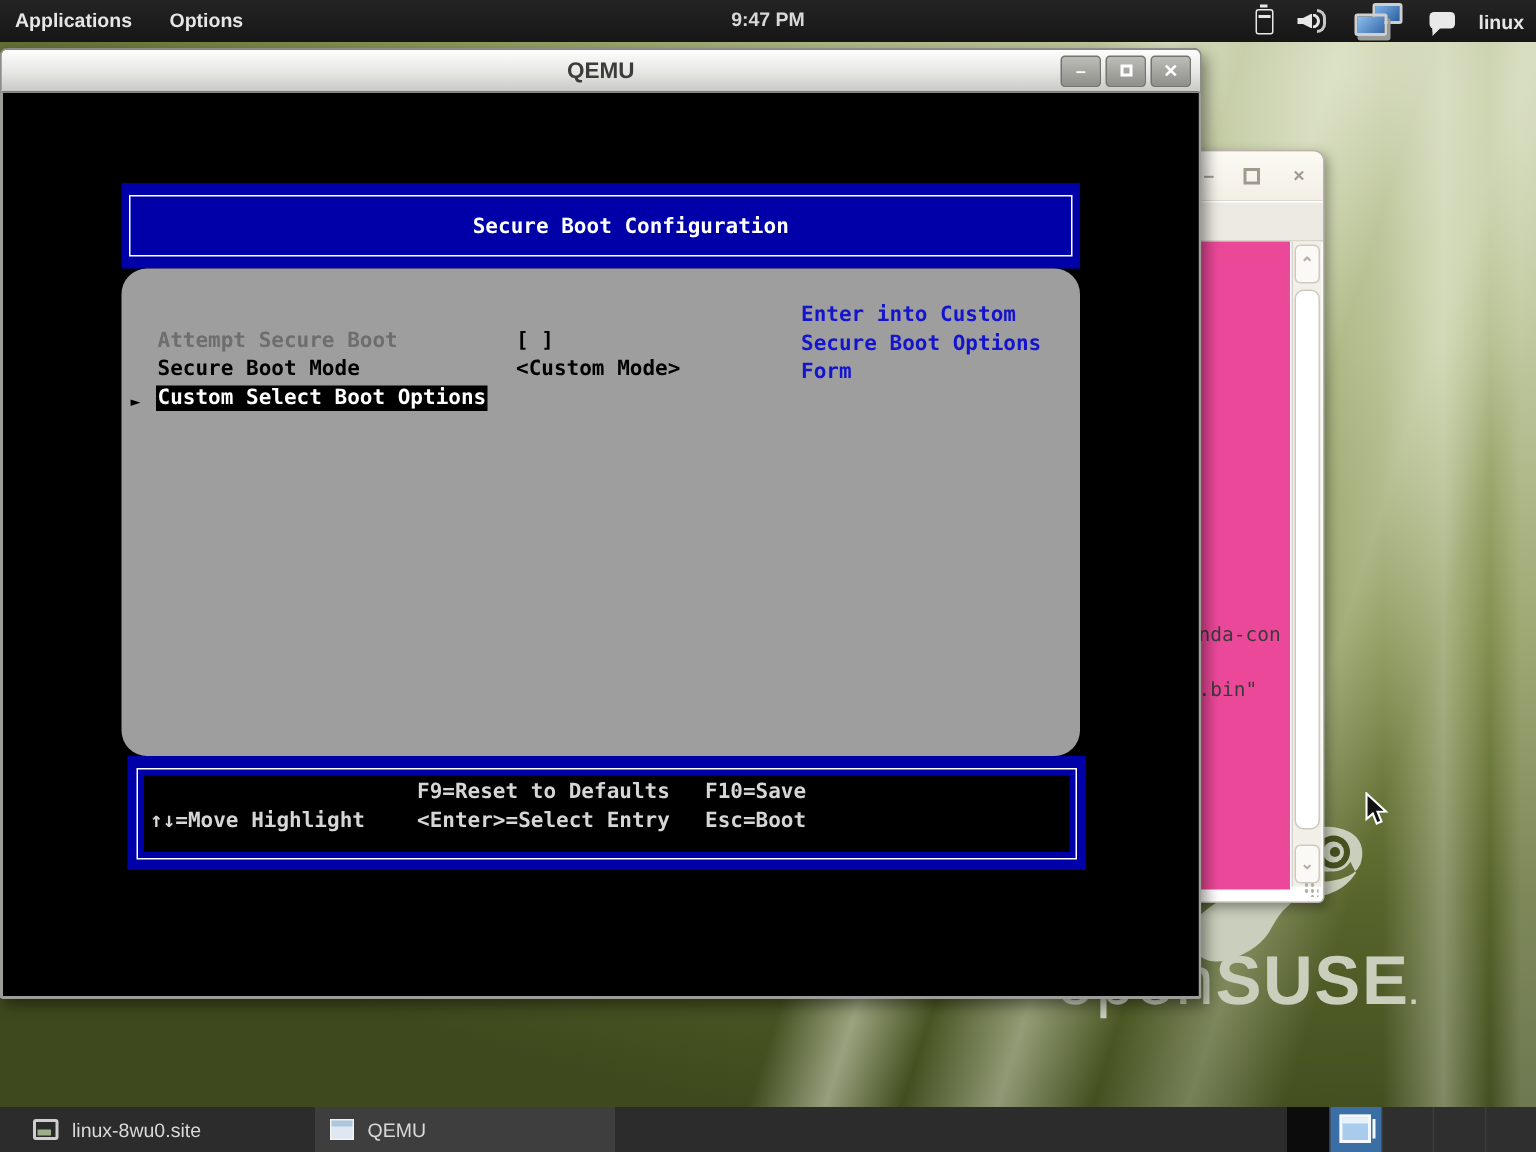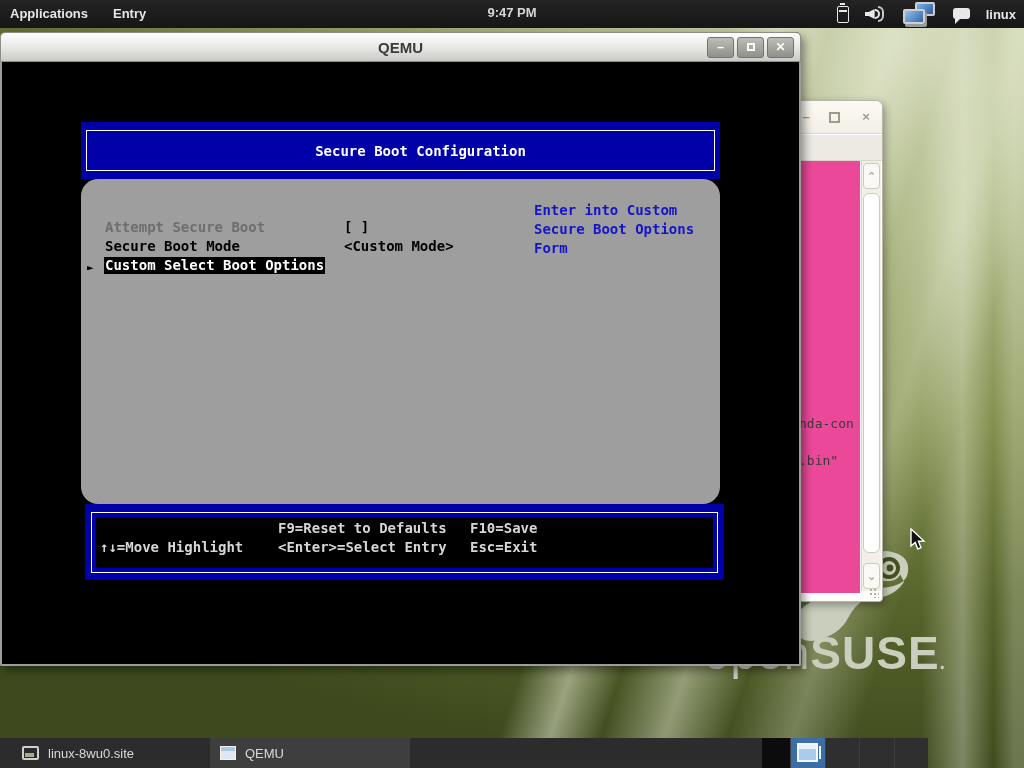--- a/index.html
+++ b/index.html
@@ -135,21 +135,21 @@
   .mon-front { left:2px; top:7px; width:22px; height:15px;
     background:linear-gradient(135deg,#8fc0ef,#3367a8); box-shadow:2px 3px 0 #9a9a96; }
   .chat { position:relative; width:17px; height:15px; }
   .chat-bubble { position:absolute; left:0; top:1px; width:17px; height:11px;
     background:#e8e8e8; border-radius:3px; }
   .chat-tail { position:absolute; left:2px; top:11px; width:0; height:0;
     border:3px solid transparent; border-top-color:#e8e8e8; border-left-color:#e8e8e8; }
   .tp-user { color:#e6e6e6; }
 
   
-  .taskbar { position:absolute; left:0; top:738px; width:928px; height:30px;
+  .taskbar { position:absolute; left:0; top:738px; width:1024px; height:30px;
     background:#2c2c2c; z-index:5; color:#d9d9d9; font-size:13px; }
   .task { position:absolute; top:0; height:30px; display:flex; align-items:center;
     gap:9px; padding:0 10px; }
   .task-1 { left:12px; width:190px; }
   .task-2 { left:210px; width:200px; background:#3e3e3e; }
   .icon-term { width:17px; height:14px; background:#2a2a2a; border:2px solid #cfcfcf;
     border-radius:2px; position:relative; }
   .icon-term:after { content:""; position:absolute; left:1px; bottom:1px; width:9px;
     height:4px; background:#9fae8a; }
   .icon-win { width:16px; height:14px; background:#dfe8f0; border:1px solid #f2f2f2;
@@ -245,37 +245,37 @@
       <div class="bios-keybar" style="background:#0000a8">
         <div class="keybar-frame">
           <div class="keybar-black">
             <div class="krow" style="top:2px">
               <span class="kc2">F9=Reset to Defaults</span>
               <span class="kc3">F10=Save</span>
             </div>
             <div class="krow" style="top:21px">
               <span class="kc1">↑↓=Move Highlight</span>
               <span class="kc2">&lt;Enter&gt;=Select Entry</span>
-              <span class="kc3">Esc=Exit</span>
+              <span class="kc3">Esc=Boot</span>
             </div>
           </div>
         </div>
       </div>
     </div>
 
   </div>
 </div>
 
 <svg class="cursor" width="20" height="24" viewBox="0 0 20 24">
   <path d="M3,1 L3,18 L7.2,14.4 L9.8,21 L13,19.6 L10.4,13.2 L16,13 Z" fill="#111" stroke="#fff" stroke-width="1.4"></path>
 </svg>
 
 <div class="top-panel">
   <div class="tp-menu" style="left:10px">Applications</div>
-  <div class="tp-menu" style="left:113px">Entry</div>
+  <div class="tp-menu" style="left:113px">Options</div>
   <div class="tp-clock">9:47 PM</div>
   <div class="tp-right">
     <div class="battery"></div>
     <div class="speaker">
       <div class="spk-body"></div>
       <div class="spk-w1"></div>
       <div class="spk-w2"></div>
     </div>
     <div class="netmon">
       <div class="mon mon-back"></div>

